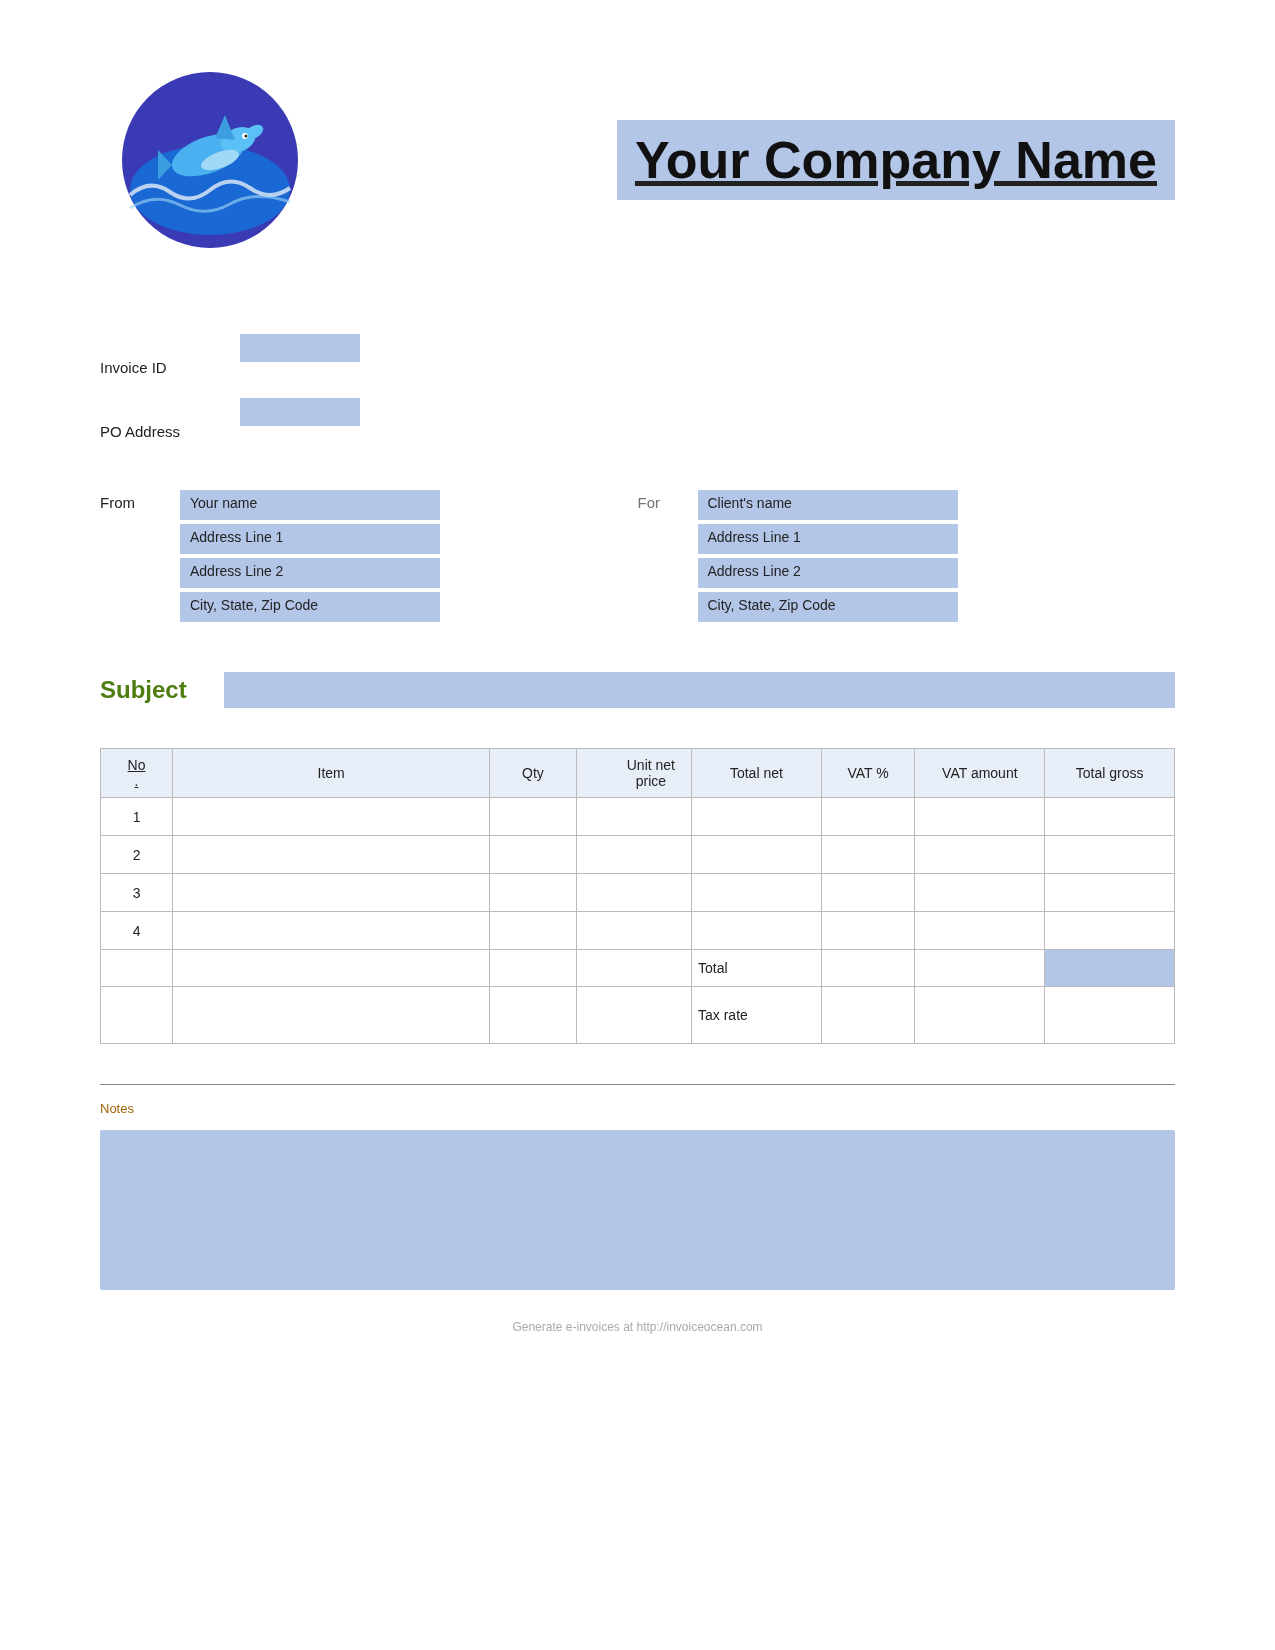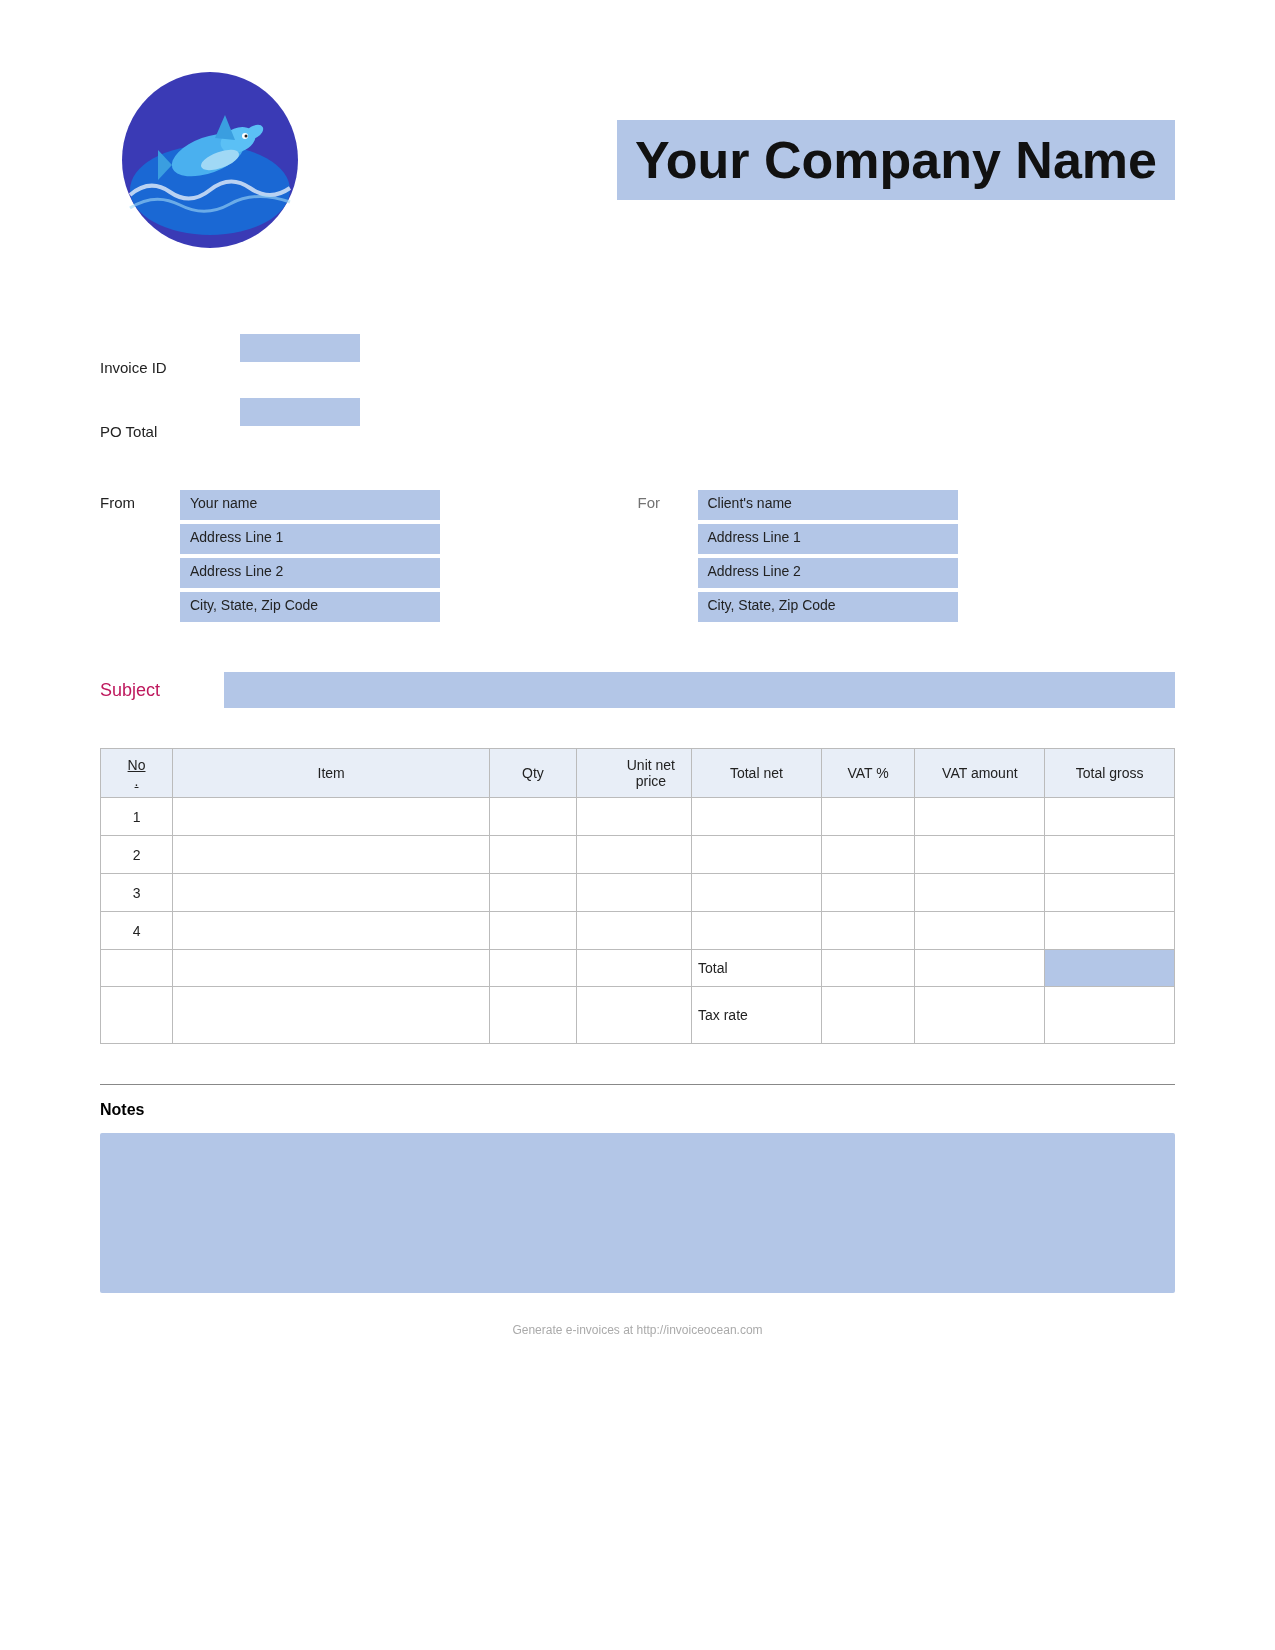--- a/index.html
+++ b/index.html
@@ -17,20 +17,21 @@
       min-height: 1650px;
       padding: 60px 100px 60px 100px;
       position: relative;
     }
 
     
     .header {
       display: flex;
       align-items: center;
       margin-bottom: 60px;
+      text-decoration: underline;
     }
     .logo-area {
       width: 220px;
       height: 200px;
       display: flex;
       align-items: center;
       justify-content: center;
       flex-shrink: 0;
     }
     .logo-circle {
@@ -120,23 +121,23 @@
     }
 
     
     .subject-section {
       display: flex;
       align-items: center;
       margin-bottom: 40px;
       gap: 14px;
     }
     .subject-label {
-      font-size: 18px;
-      font-weight: normal;
-      color: #be185d;
+      font-size: 24px;
+      font-weight: bold;
+      color: #4d7c0f;
       width: 110px;
       flex-shrink: 0;
     }
     .subject-field {
       flex: 1;
       height: 36px;
       background: #b3c6e7;
     }
 
     
@@ -179,23 +180,23 @@
       font-size: 14px;
     }
 
     
     .divider {
       border: none;
       border-top: 1.5px solid #888;
       margin: 40px 0 16px 0;
     }
     .notes-label {
-      font-size: 16px;
-      font-weight: bold;
-      color: #000000;
+      font-size: 13px;
+      font-weight: normal;
+      color: #a16207;
       margin-bottom: 14px;
     }
     .notes-field {
       width: 100%;
       height: 160px;
       background: #b3c6e7;
       border-radius: 2px;
     }
 
     
@@ -261,21 +262,21 @@
       <span class="company-name">Your Company Name</span>
     </div>
   </div>
 
   <div class="invoice-meta">
     <div class="meta-row">
       <span class="meta-label">Invoice ID</span>
       <div class="meta-field"></div>
     </div>
     <div class="meta-row">
-      <span class="meta-label">PO Total</span>
+      <span class="meta-label">PO Address</span>
       <div class="meta-field"></div>
     </div>
   </div>
 
   <div class="from-for-section">
     <div class="from-block">
       <span class="from-label">From</span>
       <div class="address-fields">
         <div class="address-field">Your name</div>
         <div class="address-field">Address Line 1</div>

